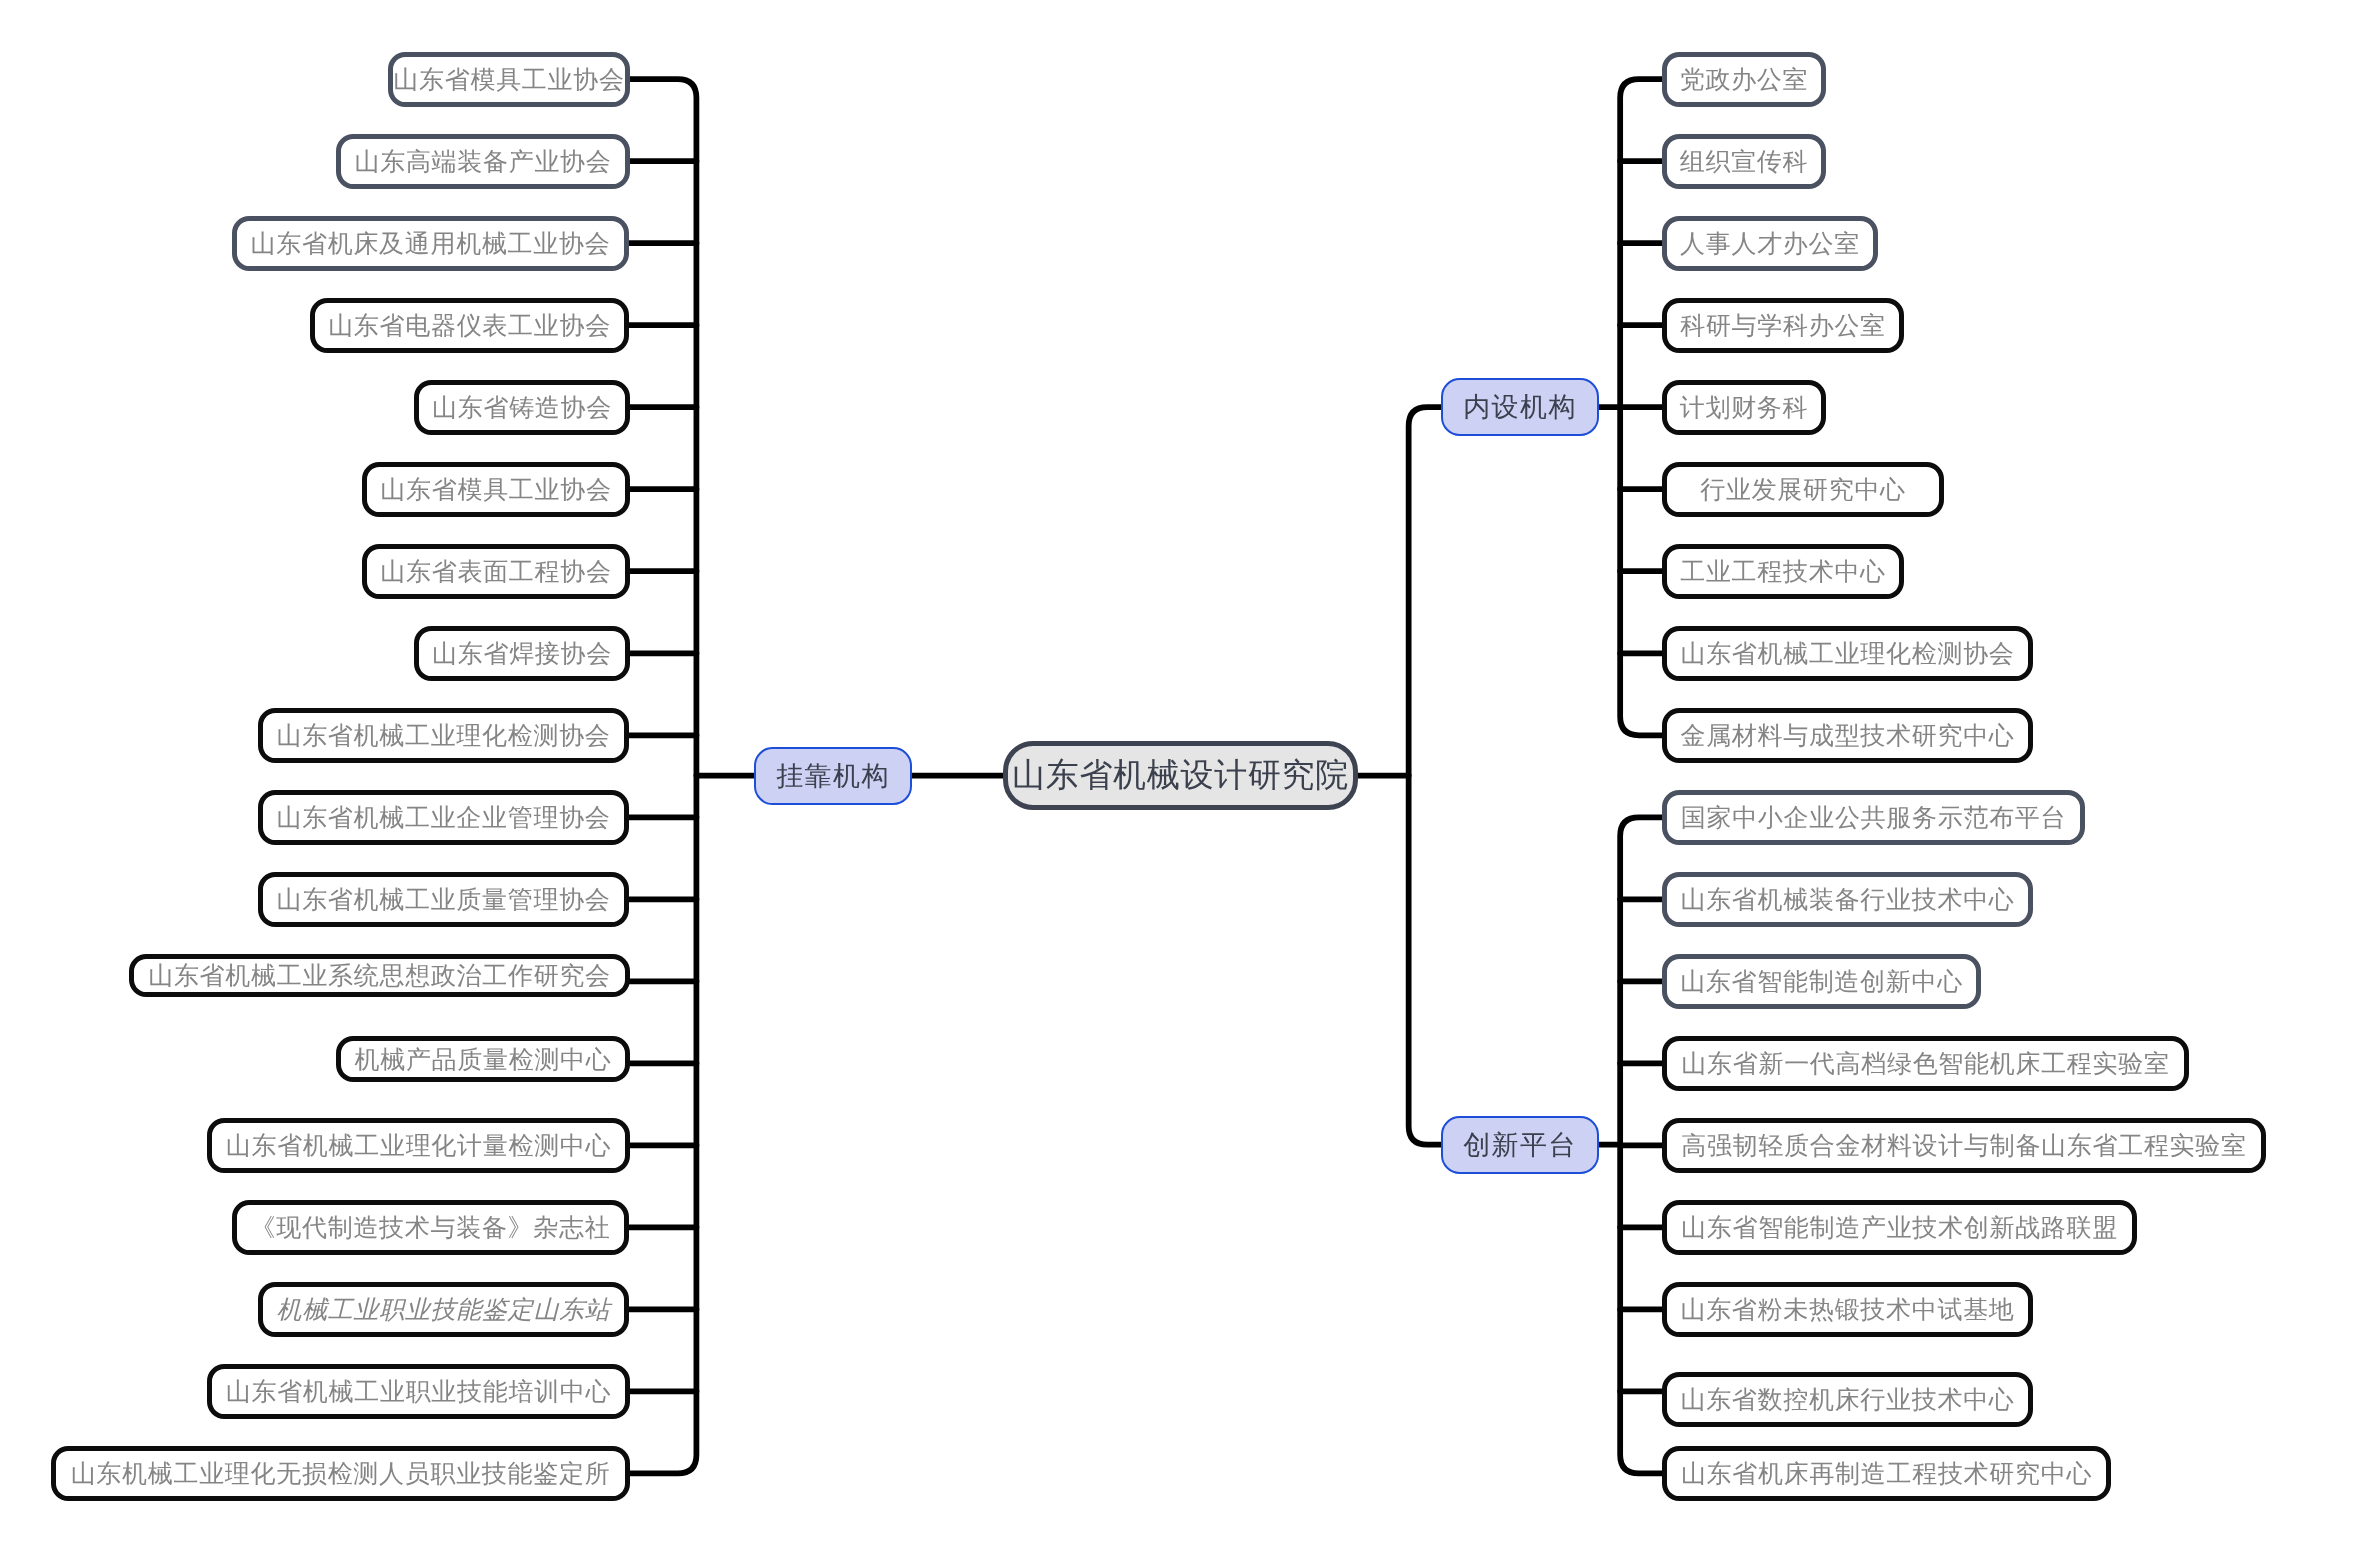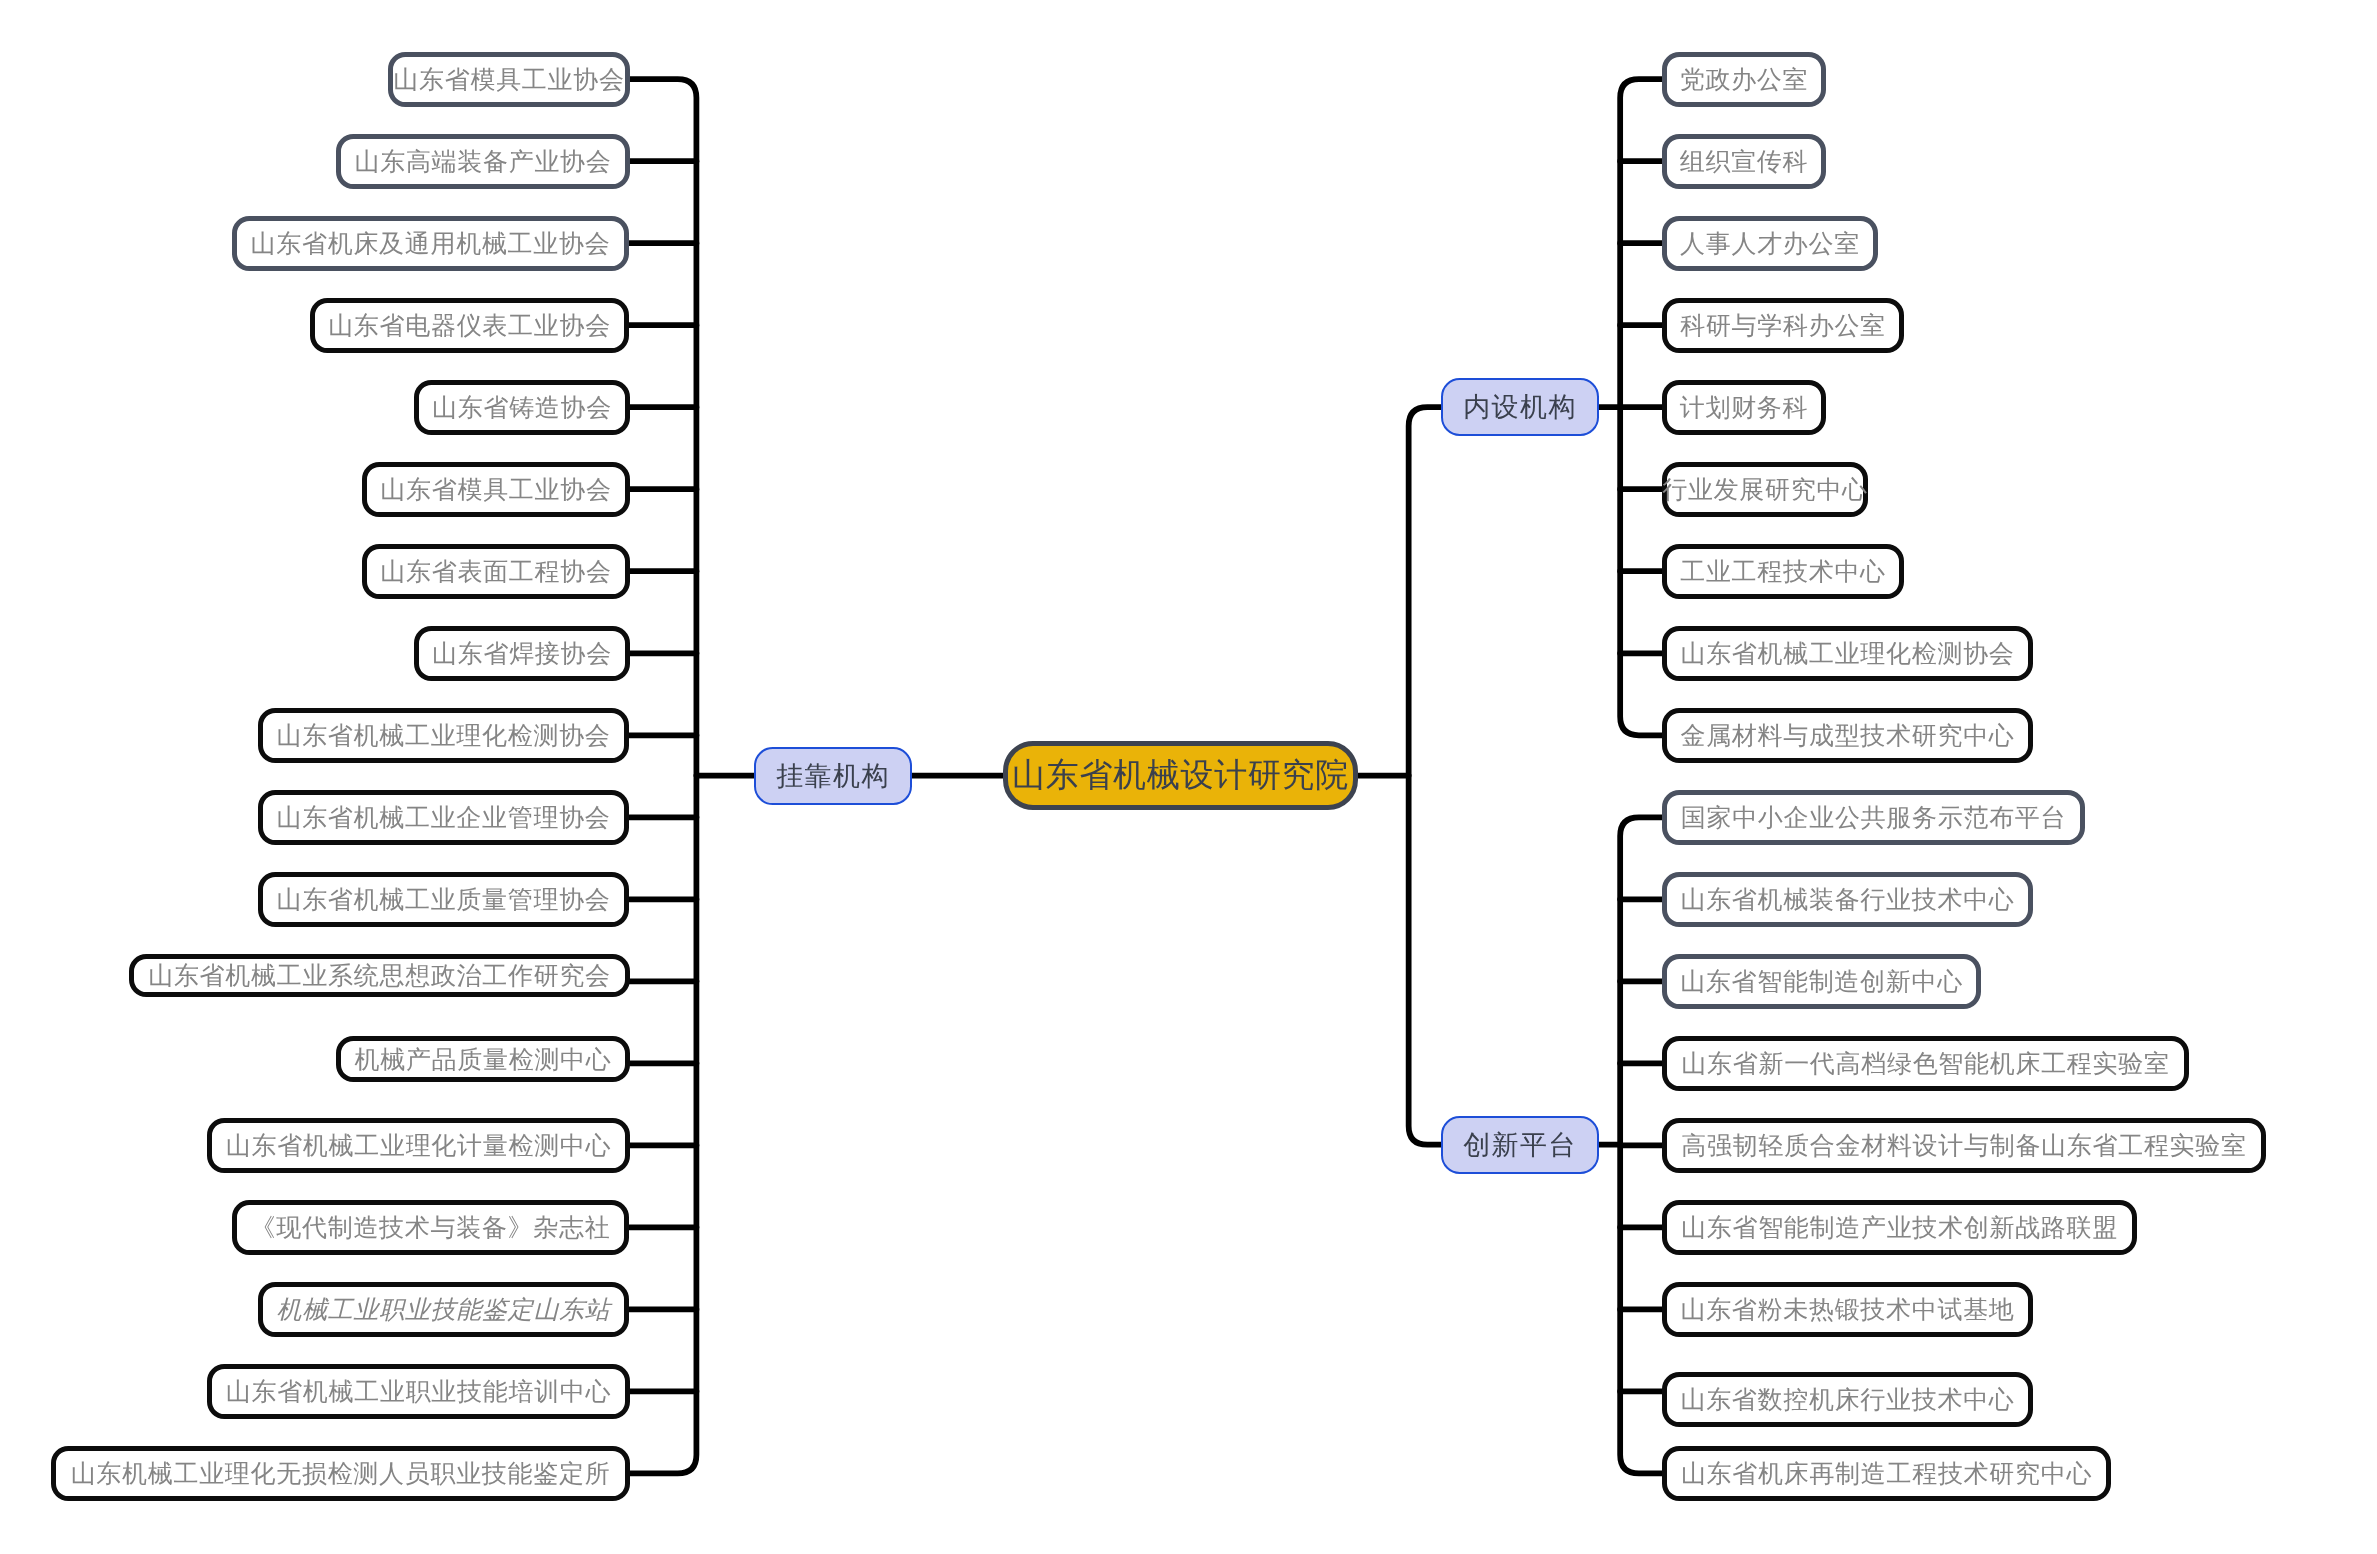--- a/index.html
+++ b/index.html
@@ -33,21 +33,21 @@
     border-radius:18.7px;
     color:#3a404d;
     font-size:27px;
     letter-spacing:1.4px;
     display:flex;align-items:center;justify-content:center;
     white-space:nowrap;
   }
   .root-node{
     position:absolute;
     box-sizing:border-box;
-    background:#eab308;
+    background:#e5e5e5;
     border:5.8px solid #3d4350;
     border-radius:30px;
     color:#3a404d;
     font-size:33px;
     letter-spacing:0.7px;
     display:flex;align-items:center;justify-content:center;
     white-space:nowrap;
     font-family:Liberation Mono, monospace;
   }
 </style>
@@ -126,21 +126,21 @@
       <div class="node" style="left: 207px; top: 1118px; width: 423px; height: 55px;">山东省机械工业理化计量检测中心</div>
       <div class="node" style="left: 232px; top: 1200px; width: 397px; height: 55px;">《现代制造技术与装备》杂志社</div>
       <div class="node" style="left: 258px; top: 1282px; width: 371px; height: 55px; font-style: italic;">机械工业职业技能鉴定山东站</div>
       <div class="node" style="left: 207px; top: 1364px; width: 423px; height: 55px;">山东省机械工业职业技能培训中心</div>
       <div class="node" style="left: 51px; top: 1446px; width: 579px; height: 55px;">山东机械工业理化无损检测人员职业技能鉴定所</div>
       <div class="node slate" style="left: 1662px; top: 52px; width: 164px; height: 55px;">党政办公室</div>
       <div class="node slate" style="left: 1662px; top: 134px; width: 164px; height: 55px;">组织宣传科</div>
       <div class="node slate" style="left: 1662px; top: 216px; width: 216px; height: 55px;">人事人才办公室</div>
       <div class="node" style="left: 1662px; top: 298px; width: 242px; height: 55px;">科研与学科办公室</div>
       <div class="node" style="left: 1662px; top: 380px; width: 164px; height: 55px;">计划财务科</div>
-      <div class="node" style="left: 1662px; top: 462px; width: 206px; height: 55px;">行业发展研究中心</div>
+      <div class="node" style="left: 1662px; top: 462px; width: 282px; height: 55px;">行业发展研究中心</div>
       <div class="node" style="left: 1662px; top: 544px; width: 242px; height: 55px;">工业工程技术中心</div>
       <div class="node" style="left: 1662px; top: 626px; width: 371px; height: 55px;">山东省机械工业理化检测协会</div>
       <div class="node" style="left: 1662px; top: 708px; width: 371px; height: 55px;">金属材料与成型技术研究中心</div>
       <div class="node slate" style="left: 1662px; top: 790px; width: 423px; height: 55px;">国家中小企业公共服务示范布平台</div>
       <div class="node slate" style="left: 1662px; top: 872px; width: 371px; height: 55px;">山东省机械装备行业技术中心</div>
       <div class="node slate" style="left: 1662px; top: 954px; width: 319px; height: 55px;">山东省智能制造创新中心</div>
       <div class="node" style="left: 1662px; top: 1036px; width: 527px; height: 55px;">山东省新一代高档绿色智能机床工程实验室</div>
       <div class="node" style="left: 1662px; top: 1118px; width: 604px; height: 55px;">高强韧轻质合金材料设计与制备山东省工程实验室</div>
       <div class="node" style="left: 1662px; top: 1200px; width: 475px; height: 55px;">山东省智能制造产业技术创新战路联盟</div>
       <div class="node" style="left: 1662px; top: 1282px; width: 371px; height: 55px;">山东省粉未热锻技术中试基地</div>

